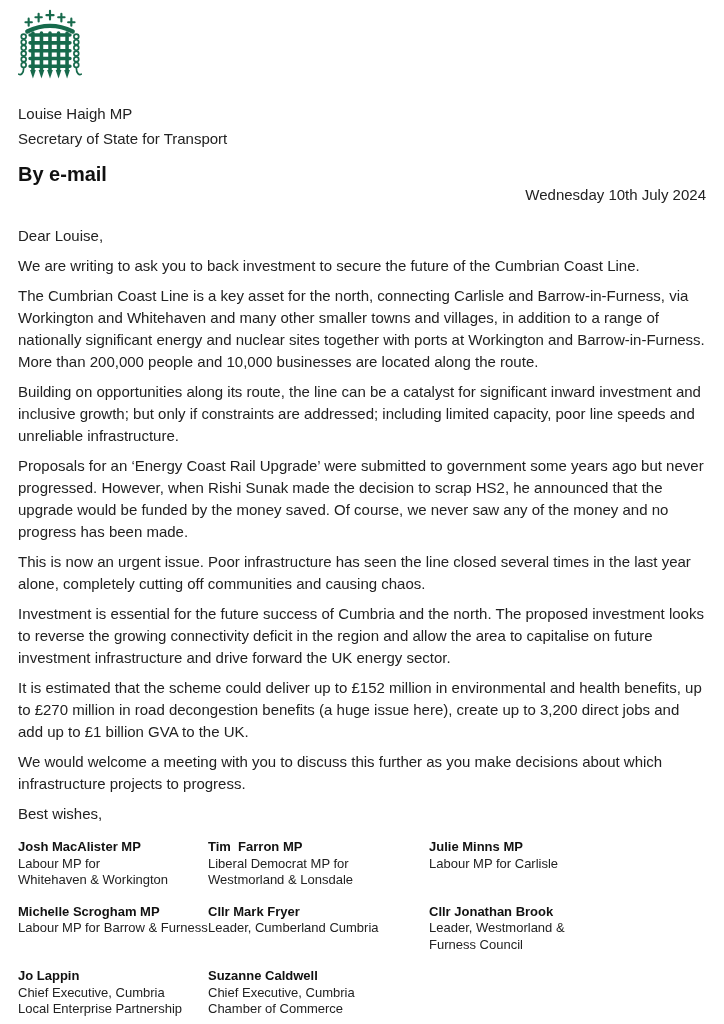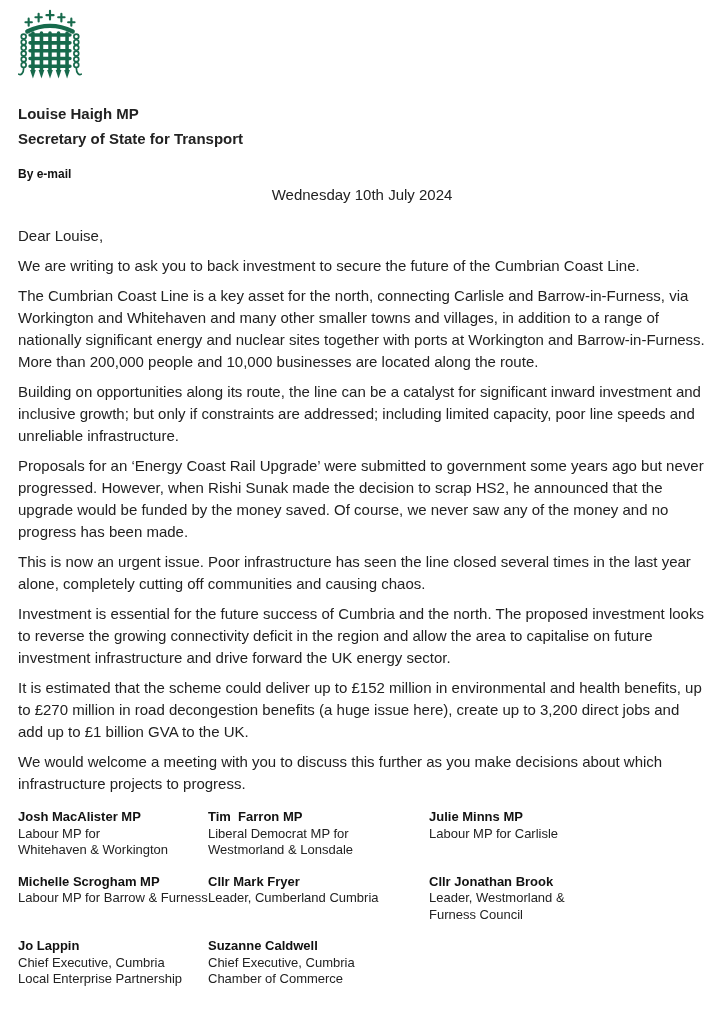--- a/index.html
+++ b/index.html
@@ -18,33 +18,32 @@
     margin-top: 8px;
     width: 64px;
     height: 74px;
     color: #176a4c;
   }
   .logo svg { display: block; width: 100%; height: 100%; }
   .recipient {
     margin-top: 19px;
     font-size: 15px;
     line-height: 25px;
-    font-weight: bold;
   }
   .by-email {
     margin-top: 13px;
-    font-size: 12px;
+    font-size: 20px;
     line-height: 20px;
     font-weight: 700;
     color: #111111;
   }
   .date-line {
     font-size: 15px;
     line-height: 22px;
-    text-align: center;
+    text-align: right;
   }
   .body-text {
     margin-top: 19px;
     font-size: 15px;
     line-height: 22px;
   }
   .body-text p { margin: 0 0 8px 0; }
   .sig-grid {
     display: grid;
     grid-template-columns: 190px 221px 1fr;
@@ -121,20 +120,21 @@
   <div class="body-text">
     <p>Dear Louise,</p>
     <p>We are writing to ask you to back investment to secure the future of the Cumbrian Coast Line.</p>
     <p>The Cumbrian Coast Line is a key asset for the north, connecting Carlisle and Barrow-in-Furness, via Workington and Whitehaven and many other smaller towns and villages, in addition to a range of nationally significant energy and nuclear sites together with ports at Workington and Barrow-in-Furness. More than 200,000 people and 10,000 businesses are located along the route.</p>
     <p>Building on opportunities along its route, the line can be a catalyst for significant inward investment and inclusive growth; but only if constraints are addressed; including limited capacity, poor line speeds and unreliable infrastructure.</p>
     <p>Proposals for an ‘Energy Coast Rail Upgrade’ were submitted to government some years ago but never progressed. However, when Rishi Sunak made the decision to scrap HS2, he announced that the upgrade would be funded by the money saved. Of course, we never saw any of the money and no progress has been made.</p>
     <p>This is now an urgent issue. Poor infrastructure has seen the line closed several times in the last year alone, completely cutting off communities and causing chaos.</p>
     <p>Investment is essential for the future success of Cumbria and the north. The proposed investment looks to reverse the growing connectivity deficit in the region and allow the area to capitalise on future investment infrastructure and drive forward the UK energy sector.</p>
     <p>It is estimated that the scheme could deliver up to £152 million in environmental and health benefits, up to £270 million in road decongestion benefits (a huge issue here), create up to 3,200 direct jobs and add up to £1 billion GVA to the UK.</p>
     <p>We would welcome a meeting with you to discuss this further as you make decisions about which infrastructure projects to progress.</p>
+    <p>Best wishes,</p>
   </div>
 
   <div class="sig-grid">
     <div class="sig">
       <div class="sig-name">Josh MacAlister MP</div>
       <div class="sig-role">Labour MP for
 Whitehaven &amp; Workington</div>
     </div>
     <div class="sig">
       <div class="sig-name">Tim  Farron MP</div>

